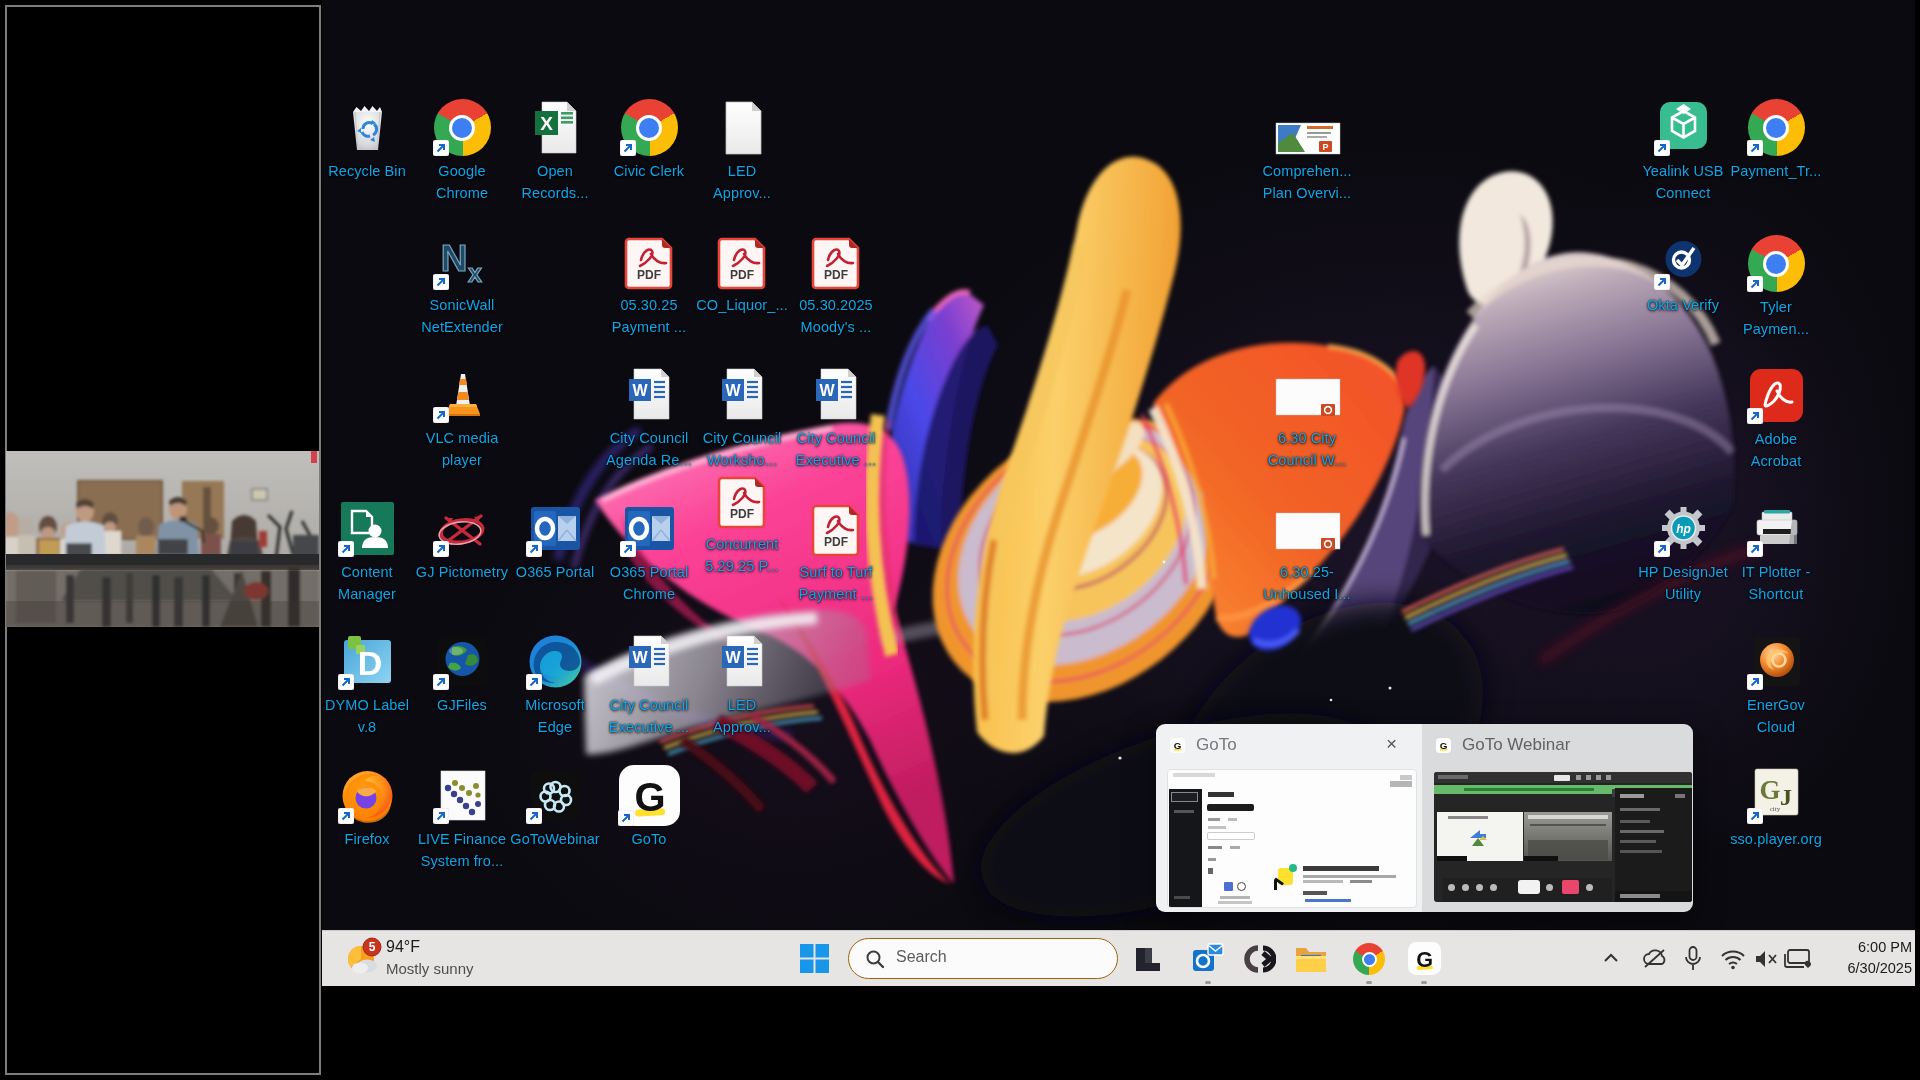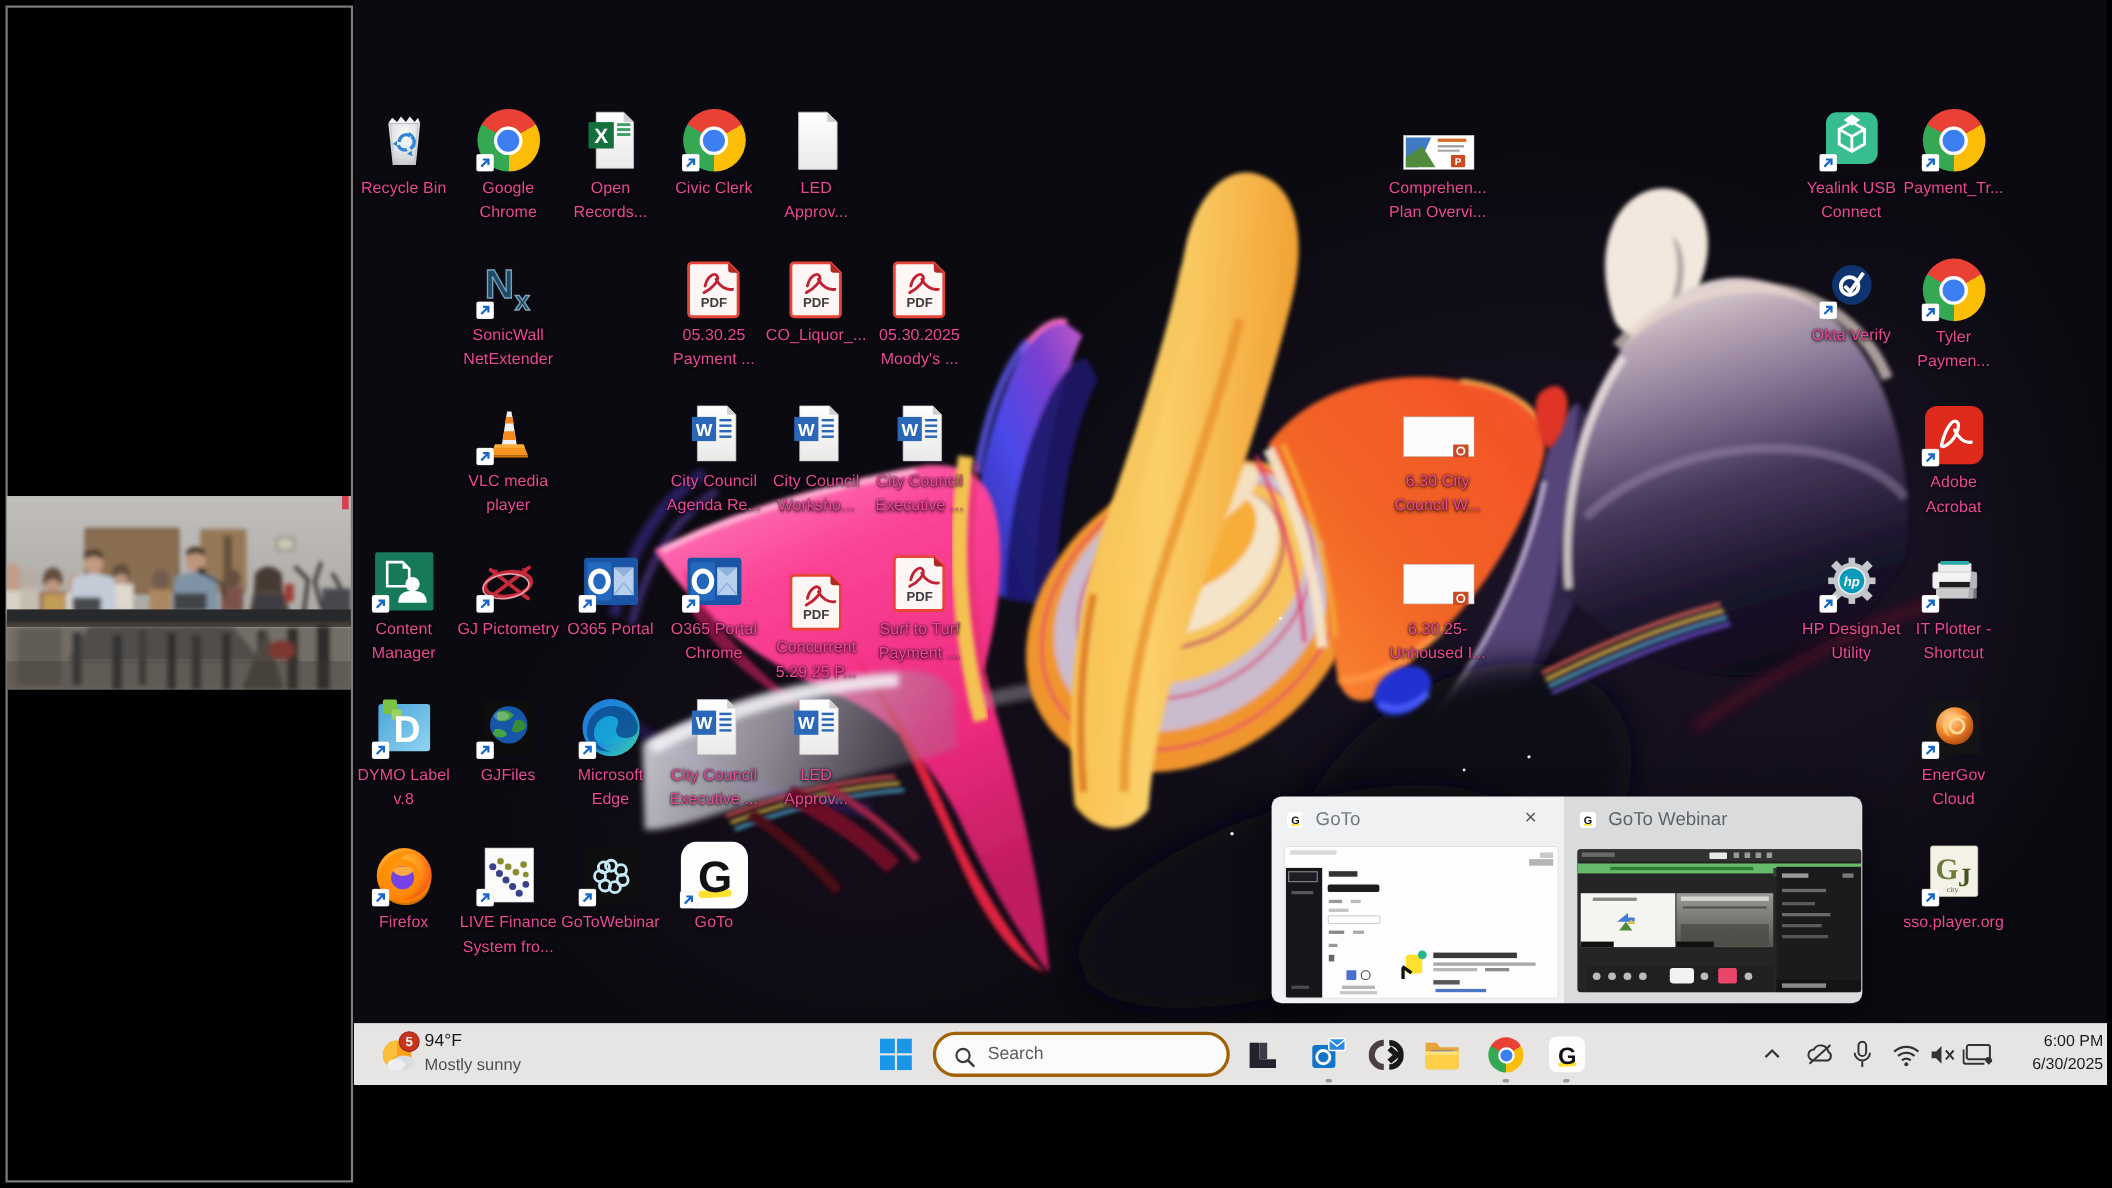--- a/index.html
+++ b/index.html
@@ -3,21 +3,21 @@
 <style>
 *{margin:0;padding:0;box-sizing:border-box}
 html,body{width:1920px;height:1080px;background:#000;overflow:hidden;
 font-family:"Liberation Sans",sans-serif}
 #frame{position:absolute;left:5px;top:5px;width:316px;height:1070px;border:2px solid #7d7d7d}
 #cam{position:absolute;left:6px;top:451px;width:313px;height:176px}
 #desk{position:absolute;left:322px;top:0;width:1593px;height:986px;overflow:hidden;background:#0b0a10}
 #wall{position:absolute;left:0;top:0}
 .ic{position:absolute;width:100px;text-align:center;z-index:3}
 .ic svg.m{display:block;margin:0 auto;overflow:visible}
-.lb{margin-top:4px;font-size:14.5px;line-height:22px;color:#ec4899;
+.lb{margin-top:4px;font-size:14.5px;line-height:22px;color:#0ea5e9;
 text-shadow:0 1px 3px rgba(0,0,0,.95),0 0 2px rgba(0,0,0,.8);letter-spacing:.1px}
 .sa{position:absolute}
 #tb{position:absolute;left:0;top:930px;width:1593px;height:56px;background:#e7e5e4;border-top:1px solid #cfcdcc;z-index:6}
 .tbt{position:absolute;color:#1b1b1b}
 #pop{position:absolute;left:834px;top:724px;width:537px;height:188px;border-radius:9px;
 background:linear-gradient(90deg,#f0f1f2 0 49.5%,#dadbdc 49.5% 100%);box-shadow:0 10px 30px rgba(0,0,0,.55);z-index:5}
 .pe{position:absolute}
 </style></head><body>
 <div id="frame"></div>
 <svg id="cam" width="313" height="176" viewBox="0 0 313 176">
@@ -695,21 +695,21 @@
     </div>
     <div class="ic" style="left:277px;top:500px">
       <svg class="m" width="57" height="57" viewBox="0 0 57 57">
         <use href="#s-o365"></use>
       </svg>
       <svg class="sa" style="left:21px;top:41px" width="16" height="16">
         <use href="#s-arrow"></use>
       </svg>
       <div class="lb">O365 Portal<br>Chrome</div>
     </div>
-    <div class="ic" style="left:370px;top:517px">
+    <div class="ic" style="left:370px;top:472px">
       <svg class="m" width="57" height="57" viewBox="0 0 57 57">
         <use href="#s-pdf"></use>
       </svg>
       <div class="lb">Concurrent<br>5.29.25 P...</div>
     </div>
     <div class="ic" style="left:464px;top:500px">
       <svg class="m" width="57" height="57" viewBox="0 0 57 57">
         <use href="#s-pdf"></use>
       </svg>
       <div class="lb">Surf to Turf<br>Payment ...</div>
@@ -993,21 +993,21 @@
  <div class="tbt" style="left:64px;top:7px;font-size:16px">94°F</div>
  <div class="tbt" style="left:64px;top:29px;font-size:15px;color:#4e4e4e">Mostly sunny</div>
 
  <svg class="pe" style="left:478px;top:13px" width="29" height="29" viewBox="0 0 29 29">
   <rect x="0" y="0" width="13.5" height="13.5" fill="#1996e8"></rect>
   <rect x="15.5" y="0" width="13.5" height="13.5" fill="#1996e8"></rect>
   <rect x="0" y="15.5" width="13.5" height="13.5" fill="#1996e8"></rect>
   <rect x="15.5" y="15.5" width="13.5" height="13.5" fill="#1996e8"></rect>
  </svg>
 
- <div class="pe" style="left:526px;top:7px;width:270px;height:41px;background:#fbfbfb;border:3px solid #a16207;border-radius:21px">
+ <div class="pe" style="left:526px;top:7px;width:270px;height:41px;background:#fbfbfb;border:1px solid #a16207;border-radius:21px">
    <svg class="pe" style="left:16px;top:10px" width="20" height="20" viewBox="0 0 20 20">
      <circle cx="8.5" cy="8.5" r="6" fill="none" stroke="#3c3c3c" stroke-width="2"></circle>
      <line x1="13" y1="13" x2="18" y2="18" stroke="#3c3c3c" stroke-width="2.4" stroke-linecap="round"></line>
    </svg>
    <div class="pe" style="left:47px;top:9px;font-size:16px;color:#5c5c5c">Search</div>
  </div>
 
  <svg class="pe" style="left:810px;top:13px" width="30" height="30" viewBox="0 0 30 30">
    <path d="M4,4 L13,4 L13,19 L28,19 L28,27 L4,27 Z" fill="#23232d"></path>
    <path d="M13,4 L20,4 L20,19 L13,19 Z" fill="#3d3d4a"></path>

